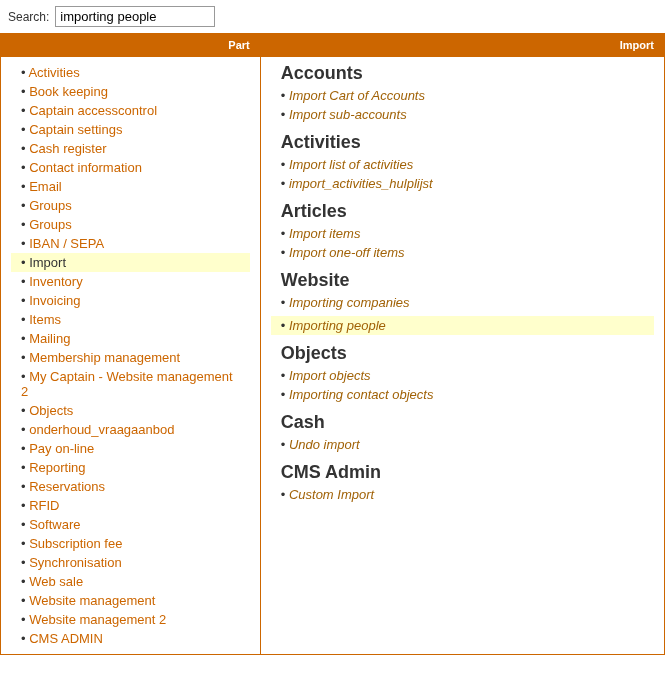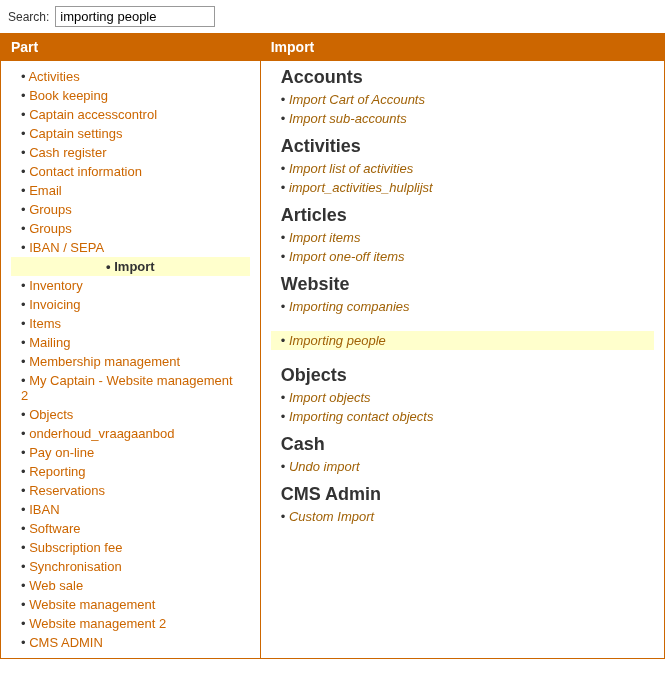--- a/index.html
+++ b/index.html
@@ -28,22 +28,22 @@
     }
     .main-table {
       width: 100%;
       border-collapse: collapse;
       border: 1px solid #cc6600;
     }
     .header-row th {
       background: #cc6600;
       color: #fff;
       padding: 5px 10px;
-      text-align: left;
-      font-size: 14px;
+      text-align: right;
+      font-size: 11px;
       font-weight: bold;
       border: 1px solid #cc6600;
     }
     .content-row td {
       vertical-align: top;
       padding: 6px 20px;
       border: 1px solid #cc6600;
     }
     .left-col {
       width: 260px;
@@ -52,26 +52,25 @@
     .right-col {
       width: 405px;
     }
     .nav-item {
       padding: 2px 0;
       color: #cc6600;
       cursor: pointer;
     }
     .nav-item.active {
       background: #ffffcc;
-      font-weight: bold;
+      font-weight: normal;
       color: #333;
       display: block;
       margin: 0 -10px;
       padding: 2px 10px;
-      text-align: center;
     }
     .nav-item a {
       color: #cc6600;
       text-decoration: none;
     }
     .bullet {
       color: #333;
     }
     .section-header {
       font-weight: bold;
@@ -83,21 +82,21 @@
     .section-header:first-child {
       margin-top: 0;
     }
     .import-item {
       padding: 2px 0;
       color: #cc6600;
     }
     .import-item.highlighted {
       background: #ffffcc;
       display: block;
-      margin: 15px -10px;
+      margin: 4px -10px;
       padding: 2px 10px;
     }
     .import-item a {
       color: #a16207;
       text-decoration: none;
       font-style: italic;
     }
   </style>
 </head>
 <body>
@@ -132,21 +131,21 @@
           <div class="nav-item"><span class="bullet">• </span><a href="#">Invoicing</a></div>
           <div class="nav-item"><span class="bullet">• </span><a href="#">Items</a></div>
           <div class="nav-item"><span class="bullet">• </span><a href="#">Mailing</a></div>
           <div class="nav-item"><span class="bullet">• </span><a href="#">Membership management</a></div>
           <div class="nav-item"><span class="bullet">• </span><a href="#">My Captain - Website management 2</a></div>
           <div class="nav-item"><span class="bullet">• </span><a href="#">Objects</a></div>
           <div class="nav-item"><span class="bullet">• </span><a href="#">onderhoud_vraagaanbod</a></div>
           <div class="nav-item"><span class="bullet">• </span><a href="#">Pay on-line</a></div>
           <div class="nav-item"><span class="bullet">• </span><a href="#">Reporting</a></div>
           <div class="nav-item"><span class="bullet">• </span><a href="#">Reservations</a></div>
-          <div class="nav-item"><span class="bullet">• </span><a href="#">IBAN</a></div>
+          <div class="nav-item"><span class="bullet">• </span><a href="#">RFID</a></div>
           <div class="nav-item"><span class="bullet">• </span><a href="#">Software</a></div>
           <div class="nav-item"><span class="bullet">• </span><a href="#">Subscription fee</a></div>
           <div class="nav-item"><span class="bullet">• </span><a href="#">Synchronisation</a></div>
           <div class="nav-item"><span class="bullet">• </span><a href="#">Web sale</a></div>
           <div class="nav-item"><span class="bullet">• </span><a href="#">Website management</a></div>
           <div class="nav-item"><span class="bullet">• </span><a href="#">Website management 2</a></div>
           <div class="nav-item"><span class="bullet">• </span><a href="#">CMS ADMIN</a></div>
         </td>
       <td class="right-col" id="right-col-content">
           <div class="section-header">Accounts</div>

